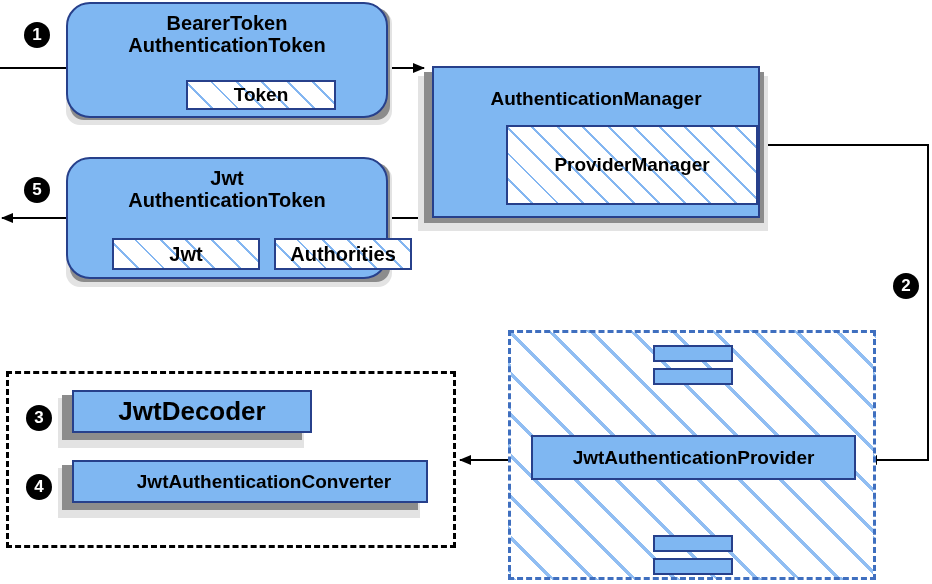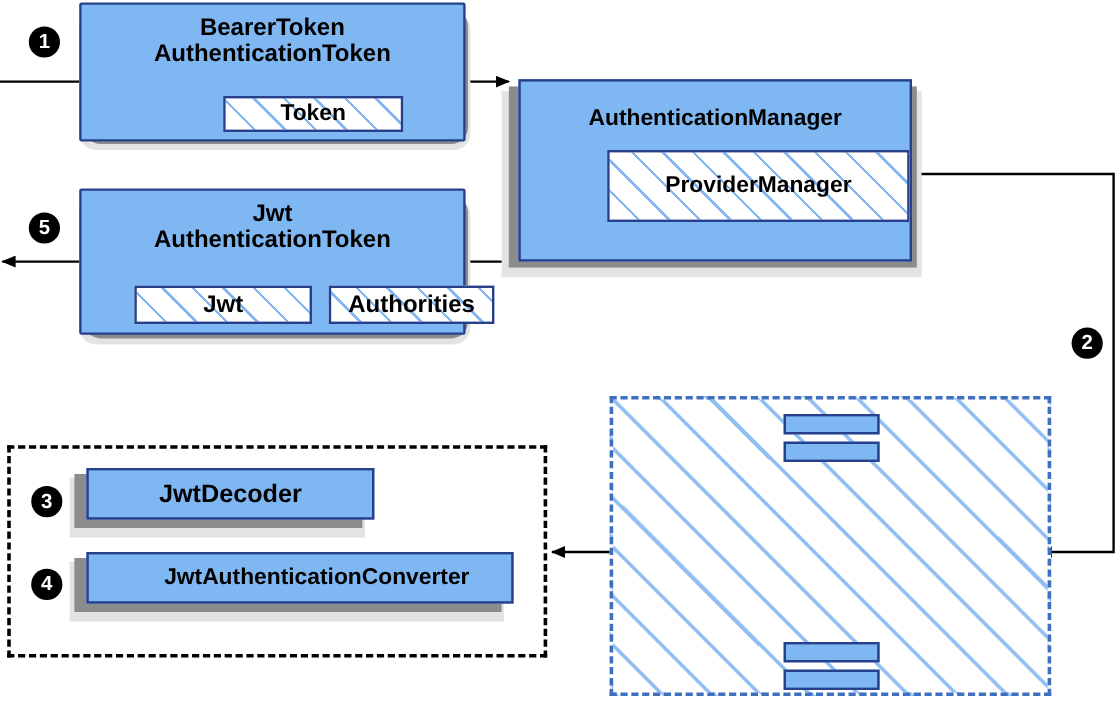--- a/index.html
+++ b/index.html
@@ -31,21 +31,21 @@
     align-items:center;
     justify-content:center;
     color:#000000;
     font-weight:bold;
     text-align:center;
     z-index:5;
   }
   .node .title{ line-height:1.12; }
 
   
-  .rounded{ border-radius:2px; }
+  .rounded{ border-radius:24px; }
 
   
   .shadow-dark, .shadow-light{
     position:absolute;
     z-index:2;
     background:#8C8C8C;
   }
   .shadow-light{ background:#E3E3E3; z-index:1; }
   .shadow-dark.rounded, .shadow-light.rounded{ border-radius:14px; }
 
@@ -181,27 +181,30 @@
   <div class="providers-box" style="left:508px; top:330px; width:368px; height:250px;"></div>
 
   <div class="bar" style="left:653px; top:345px; width:80px; height:17px;"></div>
   <div class="bar" style="left:653px; top:368px; width:80px; height:17px;"></div>
 
   <div class="bar" style="left:653px; top:535px; width:80px; height:17px;"></div>
   <div class="bar" style="left:653px; top:558px; width:80px; height:17px;"></div>
 
   <div class="shadow-light" style="left:517px; top:443px; width:346px; height:50px;"></div>
   <div class="shadow-dark" style="left:521px; top:440px; width:340px; height:45px;"></div>
+  <div class="node" style="left:531px; top:435px; width:325px; height:45px; font-size:19px;">
+    <span class="title">JwtAuthenticationProvider</span>
+  </div>
 
   <div class="shadow-light" style="left:418px; top:76px; width:350px; height:155px;"></div>
   <div class="shadow-dark" style="left:424px; top:72px; width:340px; height:151px;"></div>
   <div class="node" style="left:432px; top:66px; width:328px; height:152px; justify-content:flex-start; padding-top:20px; font-size:19px;">
     <span class="title">AuthenticationManager</span>
   </div>
-  <div class="chip" style="left:470px; top:125px; width:252px; height:60px; font-size:19px;">
+  <div class="chip" style="left:470px; top:125px; width:252px; height:80px; font-size:19px;">
     <span>ProviderManager</span>
   </div>
 
   <div class="shadow-light rounded" style="left:66px; top:10px; width:326px; height:115px;"></div>
   <div class="shadow-dark rounded" style="left:70px; top:8px; width:320px; height:112px;"></div>
   <div class="node rounded" style="left:66px; top:2px; width:322px; height:116px; justify-content:flex-start; padding-top:8px; font-size:20px;">
     <span class="title">BearerToken</span>
     <span class="title">AuthenticationToken</span>
   </div>
   <div class="chip" style="left:150px; top:80px; width:150px; height:30px; font-size:19px;">
@@ -218,21 +221,21 @@
     <span>Jwt</span>
   </div>
   <div class="chip" style="left:238px; top:238px; width:138px; height:32px; font-size:20px;">
     <span>Authorities</span>
   </div>
 
   <div class="dotted-box" style="left:6px; top:371px; width:450px; height:177px;"></div>
 
   <div class="shadow-light" style="left:58px; top:398px; width:246px; height:50px;"></div>
   <div class="shadow-dark" style="left:62px; top:395px; width:240px; height:45px;"></div>
-  <div class="node" style="left:72px; top:390px; width:240px; height:43px; font-size:21px;">
+  <div class="node" style="left:72px; top:390px; width:240px; height:43px; font-size:26px;">
     <span class="title">JwtDecoder</span>
   </div>
 
   <div class="shadow-light" style="left:58px; top:468px; width:362px; height:50px;"></div>
   <div class="shadow-dark" style="left:62px; top:465px; width:356px; height:45px;"></div>
   <div class="node" style="left:72px; top:460px; width:356px; height:43px; font-size:19px;padding-left:28px;">
     <span class="title">JwtAuthenticationConverter</span>
   </div>
 
   <div class="marker" style="left:24px; top:22px;">

